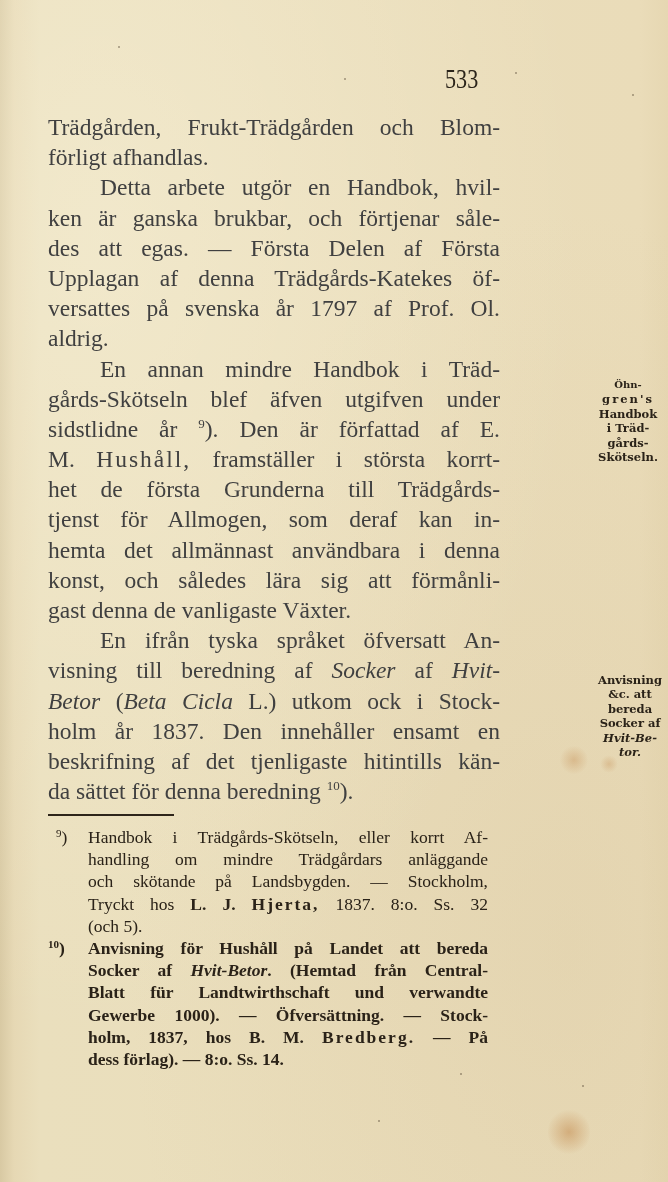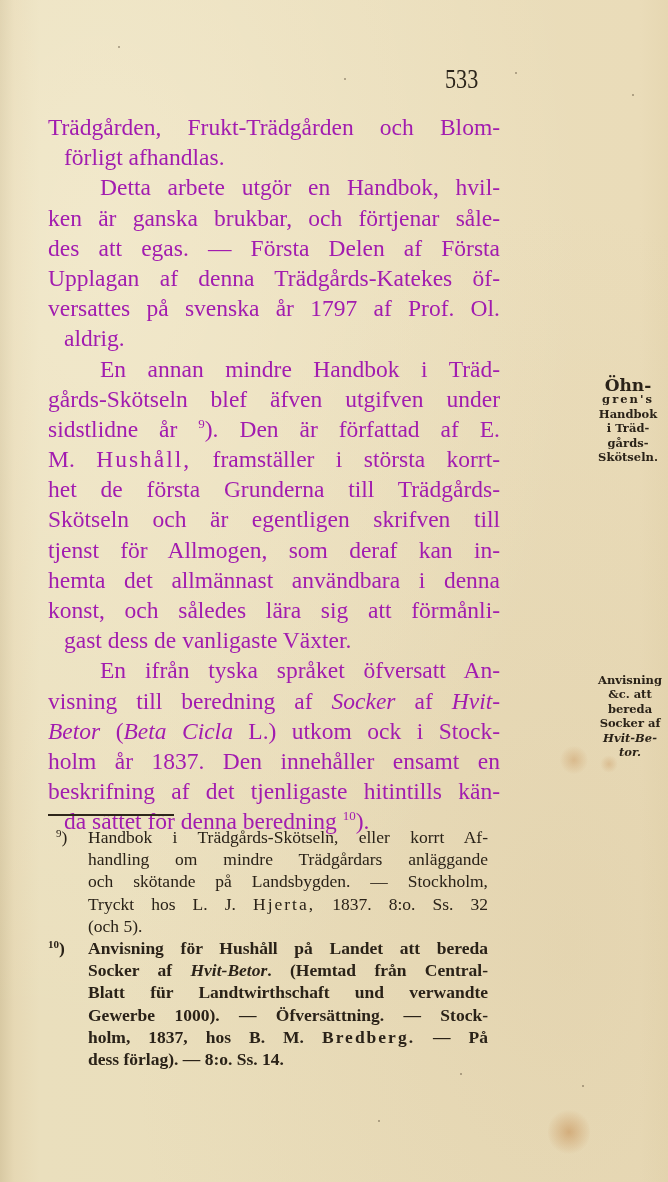--- a/index.html
+++ b/index.html
@@ -30,32 +30,31 @@
       transform-origin: left top;
       color: #2b241a;
     }
     .main-text {
       position: absolute;
       left: 48px;
       top: 112px;
       width: 452px;
       font-size: 23.5px;
       line-height: 30.2px;
-      color: #a21caf;
+      color: #404040;
     }
     .line {
       display: block;
       white-space: nowrap;
       text-align: justify;
       text-align-last: justify;
       height: 30.2px;
     }
     .line.last {
       text-align-last: left;
-      margin-left: 16px;
     }
     .line.indent {
       padding-left: 52px;
     }
     .spaced {
       letter-spacing: 2px;
     }
     .italic {
       font-style: italic;
     }
@@ -110,21 +109,21 @@
     }
     .fn-marker {
       position: absolute;
       left: 0;
     }
     .fn-marker sup {
       font-size: 11px;
       vertical-align: 6px;
     }
     .bold {
-      font-weight: normal;
+      font-weight: bold;
     }
     .stain {
       position: absolute;
       border-radius: 50%;
       background: radial-gradient(circle, rgba(196,140,80,0.55), rgba(196,140,80,0) 70%);
     }
     .speck {
       position: absolute;
       width: 2px;
       height: 2px;
@@ -155,35 +154,34 @@
   <span class="line">ken är ganska brukbar, och förtjenar såle-</span>
   <span class="line">des att egas. — Första Delen af Första</span>
   <span class="line">Upplagan af denna Trädgårds-Katekes öf-</span>
   <span class="line">versattes på svenska år 1797 af Prof. Ol.</span>
   <span class="line last">aldrig.</span>
   <span class="line indent">En annan mindre Handbok i Träd-</span>
   <span class="line">gårds-Skötseln blef äfven utgifven under</span>
   <span class="line"><span>sidstlidne år</span> <sup>9</sup><span>).</span> <span>Den är författad af E.</span></span>
   <span class="line"><span>M.</span> <span class="spaced">Hushåll,</span> <span>framställer i största korrt-</span></span>
   <span class="line">het de första Grunderna till Trädgårds-</span>
-  <span class="line">Skötseln och är egentligen skrifven till</span>
   <span class="line">tjenst för Allmogen, som deraf kan in-</span>
   <span class="line">hemta det allmännast användbara i denna</span>
   <span class="line">konst, och således lära sig att förmånli-</span>
-  <span class="line last">gast dess de vanligaste Växter.</span>
+  <span class="line last">gast denna de vanligaste Växter.</span>
   <span class="line indent">En ifrån tyska språket öfversatt An-</span>
   <span class="line"><span>visning till beredning af</span> <span class="italic">Socker</span> <span>af</span> <span class="italic">Hvit-</span></span>
   <span class="line"><span class="italic">Betor</span> <span>(</span><span class="italic">Beta Cicla</span> <span>L.) utkom ock i Stock-</span></span>
   <span class="line">holm år 1837. Den innehåller ensamt en</span>
   <span class="line">beskrifning af det tjenligaste hitintills kän-</span>
   <span class="line last"><span>da sättet för denna beredning</span> <sup>10</sup><span>).</span></span>
 </div>
 
 <div class="sidenote" style="left:593px; top:378px;">
-  <div style="font-size:17px;">Öhn-</div>
+  <div style="font-size:10px;">Öhn-</div>
   <div class="spaced-s">gren's</div>
   <div>Handbok</div>
   <div>i Träd-</div>
   <div>gårds-</div>
   <div>Skötseln.</div>
 </div>
 
 <div class="sidenote" style="left:595px; top:673px;">
   <div>Anvisning</div>
   <div>&amp;c. att</div>

